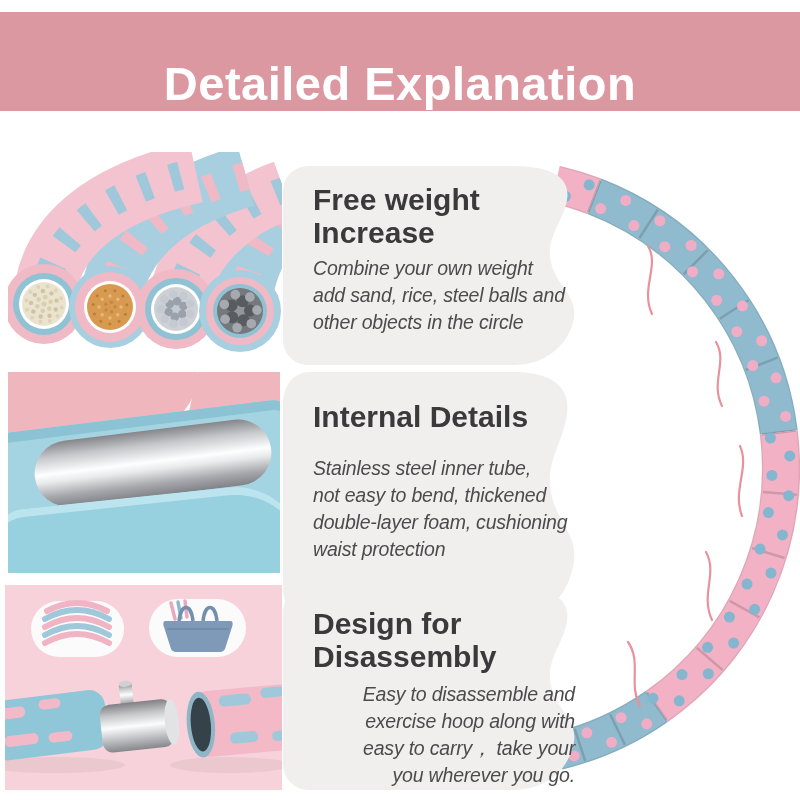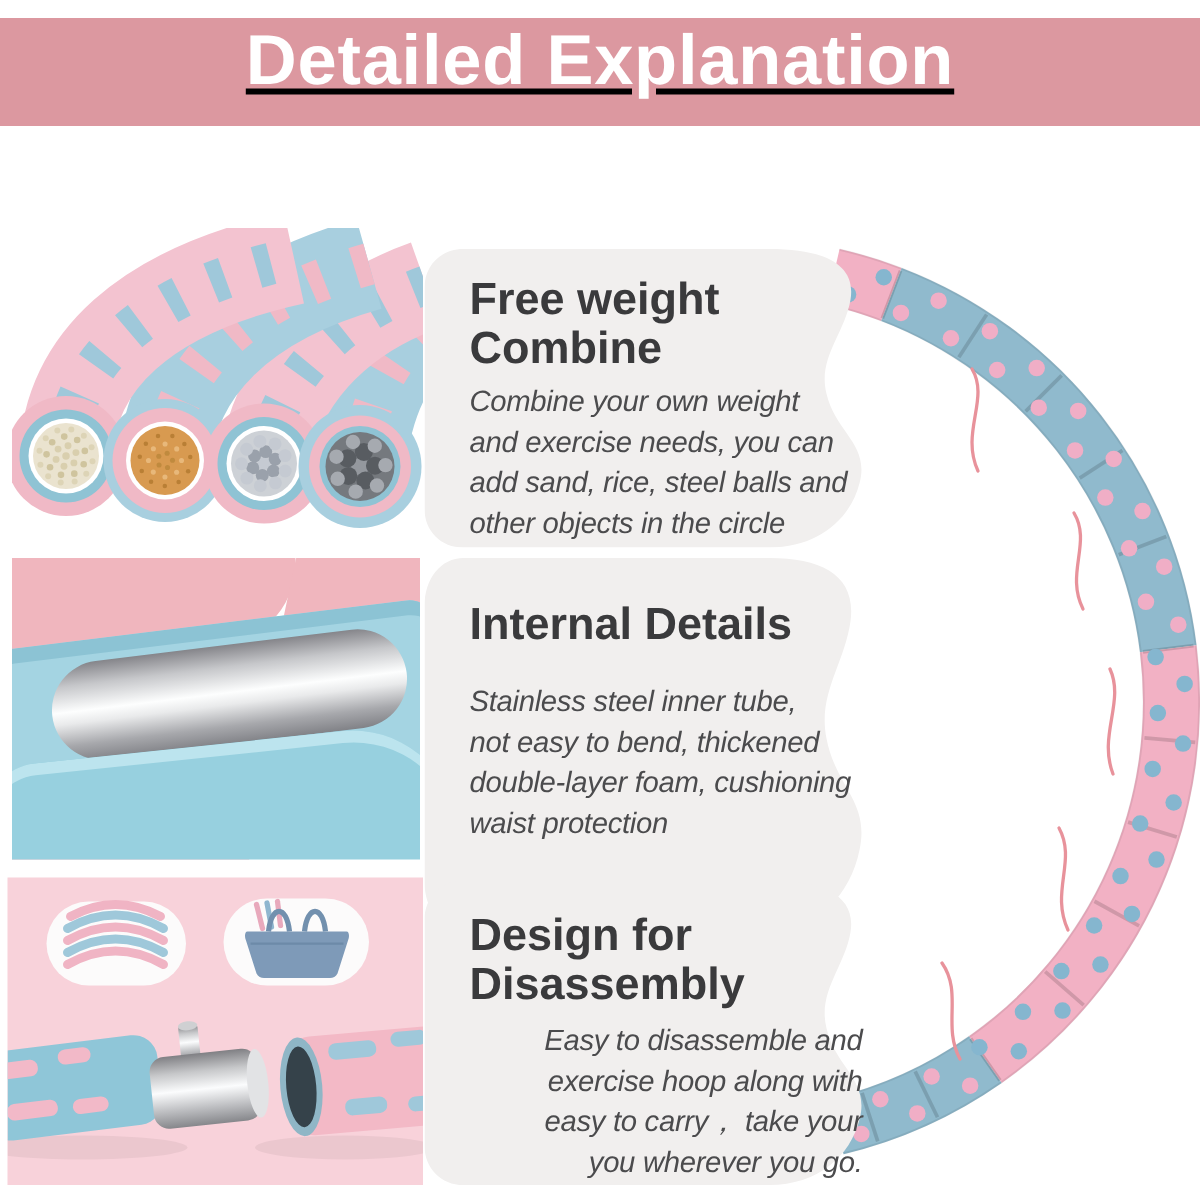--- a/index.html
+++ b/index.html
@@ -3,23 +3,23 @@
 <meta charset="utf-8">
 <style>
   html,body{margin:0;padding:0;}
   body{
     width:800px;height:800px;position:relative;overflow:hidden;
     background:var(--page-bg,#ffffff);
     font-family:"Liberation Sans",sans-serif;
   }
   
   .banner{
-    position:absolute;left:0;top:12px;width:800px;height:72px;
+    position:absolute;left:0;top:12px;width:800px;height:99px;
     background:var(--banner-bg,#dc98a0);
-    display:flex;align-items:flex-start;justify-content:center;z-index:3;text-decoration:underline;
+    display:flex;align-items:flex-end;justify-content:center;z-index:3;
   }
   .banner h1{
     margin:0;color:var(--banner-text,#fff);
     font-size:47px;font-weight:700;letter-spacing:.5px;
   }
   
   #hoop{position:absolute;left:0;top:0;width:800px;height:800px;z-index:1;}
   
   .photo{position:absolute;z-index:2;overflow:hidden;background:#fff;}
   .photo1{left:8px;top:152px;width:274px;height:211px;}
@@ -258,24 +258,23 @@
     </g>
   </svg>
 </div>
 
 <div class="card card1">
   <svg class="card-bg" viewBox="0 0 296 200" preserveAspectRatio="none">
     <path d="M26,0 L230,0 C266,0 288,10 284,34 C280,57 262,73 268,97 C274,123 297,131 290,157 C284,181 262,200 230,200 L26,200 C11,200 0,189 0,174 L0,26 C0,11 11,0 26,0 Z"></path>
   </svg>
   <div class="card-text">
     <div class="h-line">Free weight</div>
-    <div class="h-line">Combine</div>
+    <div class="h-line">Increase</div>
     <div class="body-block">
       <div class="b-line">Combine your own weight</div>
-      <div class="b-line">and exercise needs, you can</div>
       <div class="b-line">add sand, rice, steel balls and</div>
       <div class="b-line">other objects in the circle</div>
     </div>
   </div>
 </div>
 
 <div class="photo photo2">
   <div class="p2-piece p2-pink-arm"></div>
   <div class="p2-piece p2-pink-right"></div>
   <div class="p2-piece p2-blue-channel"></div>

